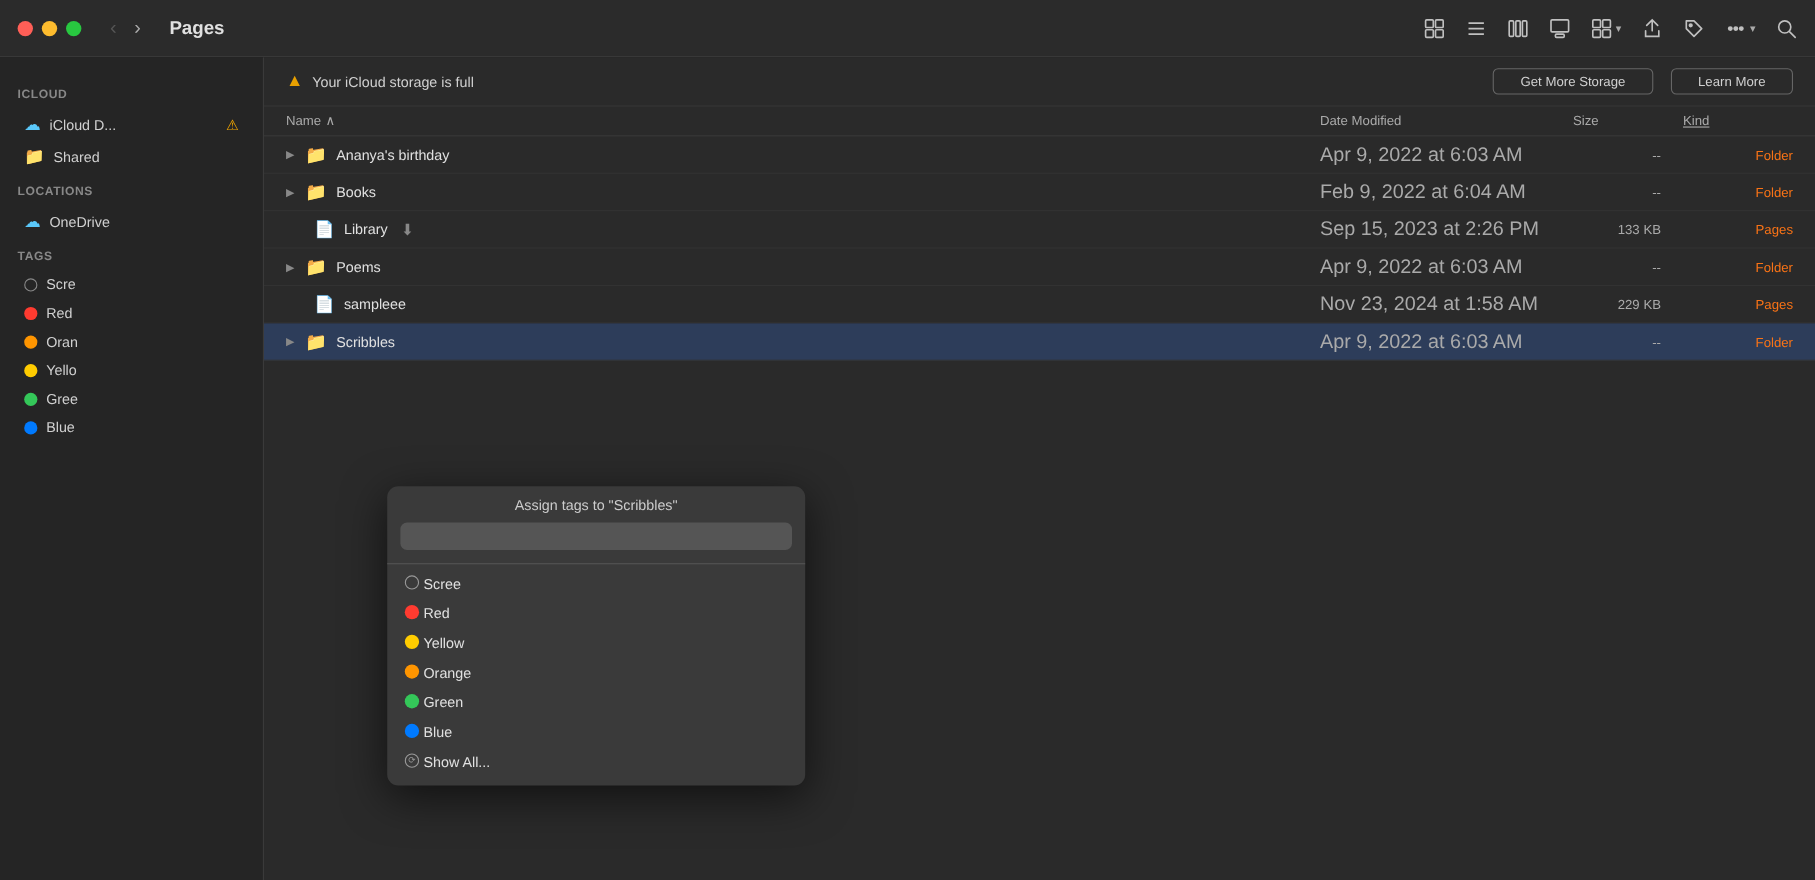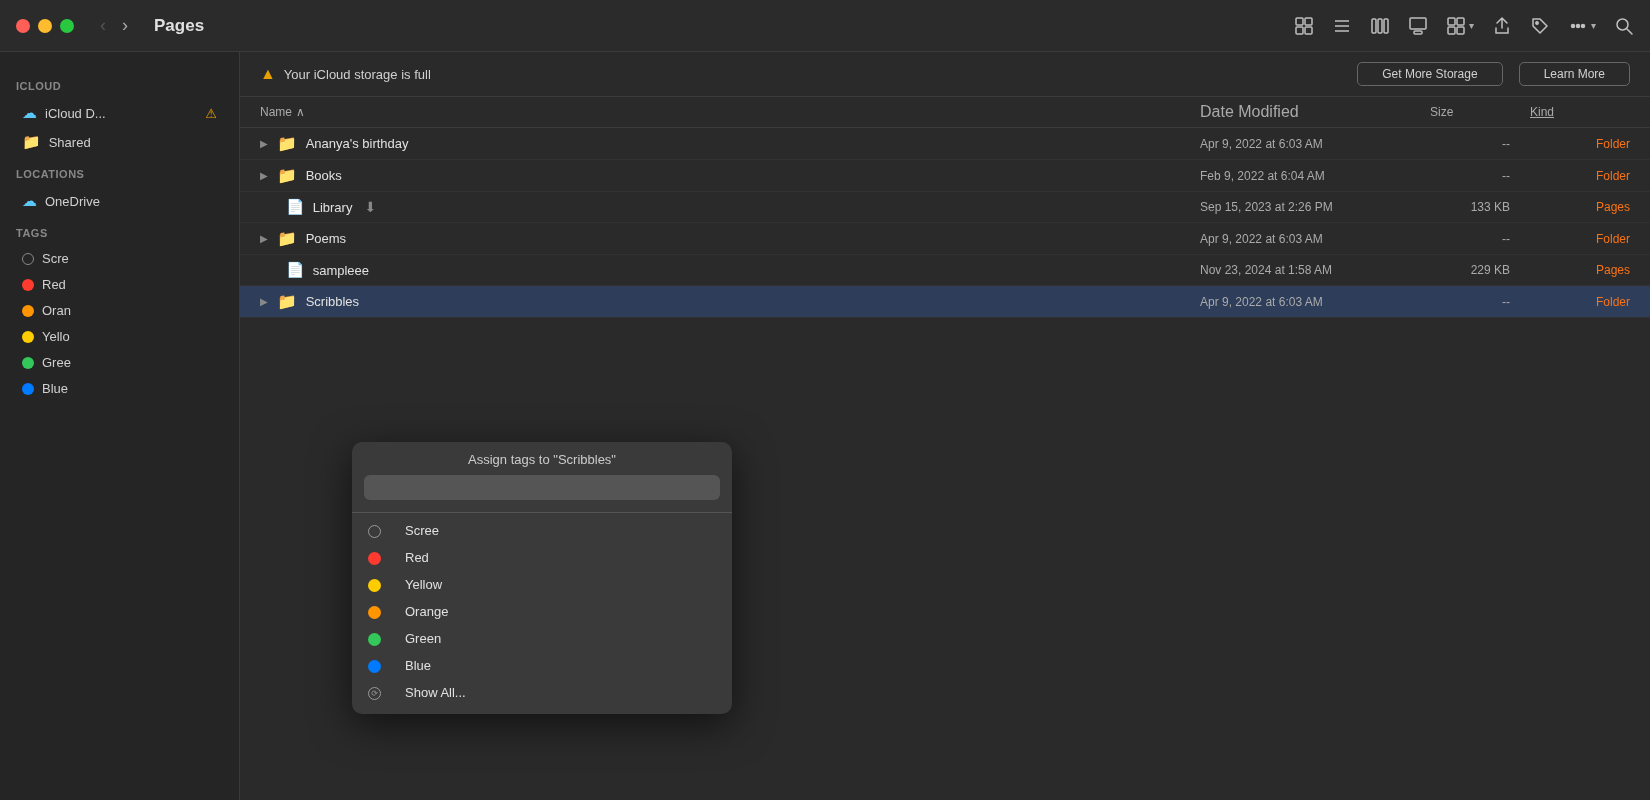--- a/index.html
+++ b/index.html
@@ -183,21 +183,21 @@
     }
     .col-name {
       flex: 1;
       font-size: 12px;
       color: #aaa;
       font-weight: 500;
       display: flex;
       align-items: center;
       gap: 4px;
     }
-    .col-date { width: 230px; font-size: 16px; color: #aaa; font-weight: 500; }
+    .col-date { width: 230px; font-size: 12px; color: #aaa; font-weight: 500; }
     .col-size { width: 100px; font-size: 12px; color: #aaa; font-weight: 500; }
     .col-kind { width: 100px; font-size: 12px; color: #aaa; font-weight: 500; text-decoration: underline; }
 
     
     .file-list { flex: 1; overflow-y: auto; }
     .file-row {
       display: flex;
       align-items: center;
       padding: 6px 20px;
       border-bottom: 1px solid #323232;
@@ -207,21 +207,21 @@
 
     .file-icon-name {
       flex: 1;
       display: flex;
       align-items: center;
       gap: 8px;
       font-size: 13px;
       color: #e0e0e0;
     }
     .folder-chevron { color: #888; font-size: 10px; margin-right: 2px; }
-    .file-date { width: 230px; font-size: 12px; color: #aaa; }
+    .file-date { width: 230px; font-size: 18px; color: #aaa; }
     .file-size { width: 100px; font-size: 12px; color: #aaa; text-align: right; padding-right: 20px; }
     .file-kind { width: 100px; font-size: 12px; color: #f97316; text-align: right; }
     .cloud-icon { color: #888; font-size: 14px; margin-left: 4px; }
     .tag-popup {
       position: absolute;
       top: 390px;
       left: 112px;
       width: 380px;
       background: #3a3a3a;
       border-radius: 10px;
@@ -246,22 +246,22 @@
       width: calc(100% - 24px);
       outline: none;
     }
     .tag-popup-divider {
       height: 1px;
       background: #555;
       margin: 4px 0;
     }
     .tag-menu-item {
       display: flex;
-      align-items: flex-end;
-      gap: 24px;
+      align-items: flex-start;
+      gap: 4px;
       padding: 6px 16px;
       font-size: 13px;
       color: #e0e0e0;
       cursor: pointer;
     }
     .tag-menu-dot {
       width: 13px;
       height: 13px;
       border-radius: 50%;
       flex-shrink: 0;

